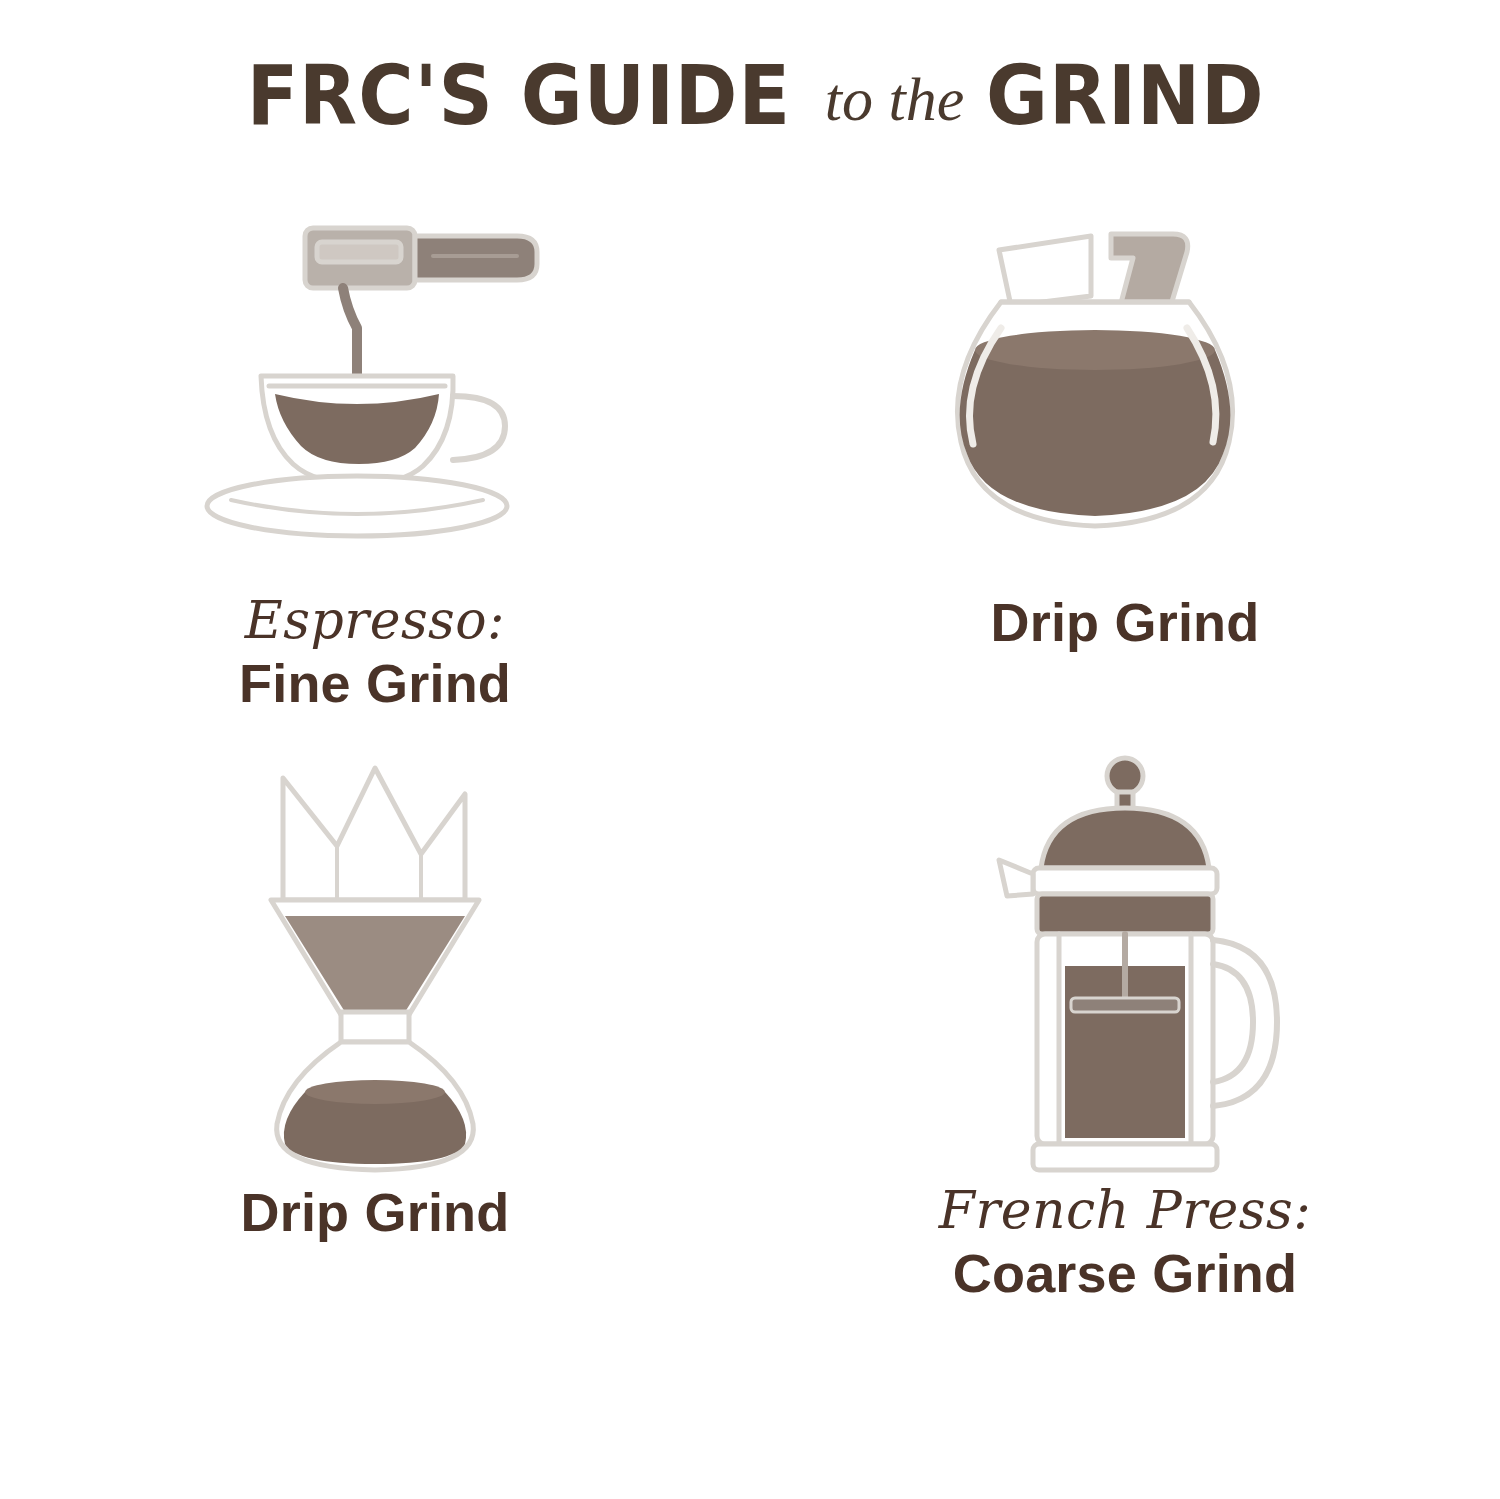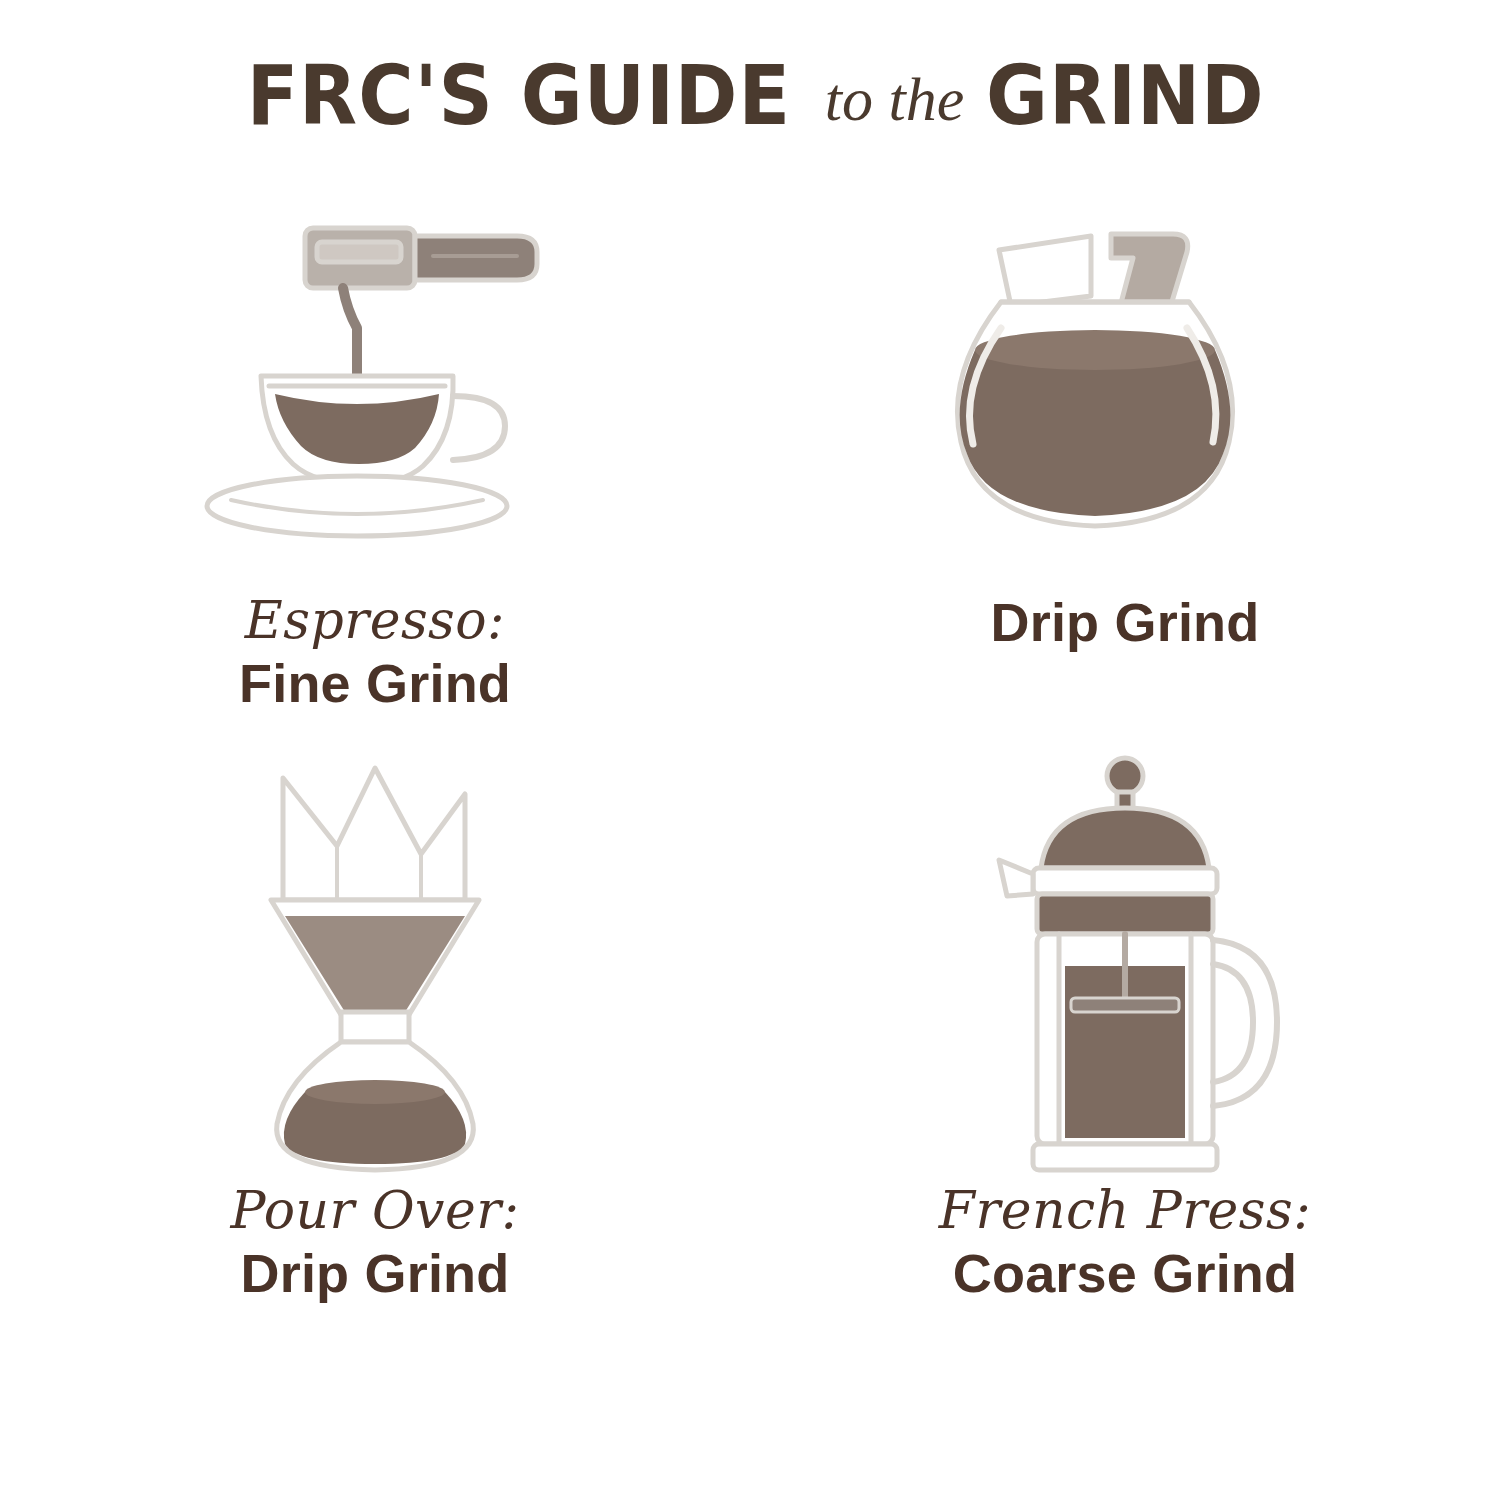--- a/index.html
+++ b/index.html
@@ -180,21 +180,20 @@
 
             <path d="M176 262 L244 262 L244 292 L176 292 Z" fill="#ffffff" stroke="#d8d4cf"></path>
 
             <path d="M176 292 Q120 330 112 374 Q106 418 210 420 Q314 418 308 374 Q300 330 244 292 Z" fill="#ffffff" stroke="#d8d4cf"></path>
             <path d="M140 342 Q114 370 120 394 Q132 414 210 414 Q288 414 300 394 Q306 370 280 342 Z" fill="#7d6b60" stroke="none"></path>
             <ellipse cx="210" cy="342" rx="70" ry="12" fill="#8b786c" stroke="none"></ellipse>
           </g>
         </svg>
       </div>
       <div class="caption">
-        <div class="cap-method">Pour Over:</div>
         <div class="cap-grind">Drip Grind</div>
       </div>
     </div>
 
     <div class="cell br">
       <div class="art">
         <svg width="420" height="430" viewBox="0 0 420 430" xmlns="http://www.w3.org/2000/svg">
           <g fill="none" stroke="#d8d4cf" stroke-width="5" stroke-linejoin="round" stroke-linecap="round">
 
             <circle cx="210" cy="26" r="18" fill="#7d6b60" stroke="#d8d4cf"></circle>

